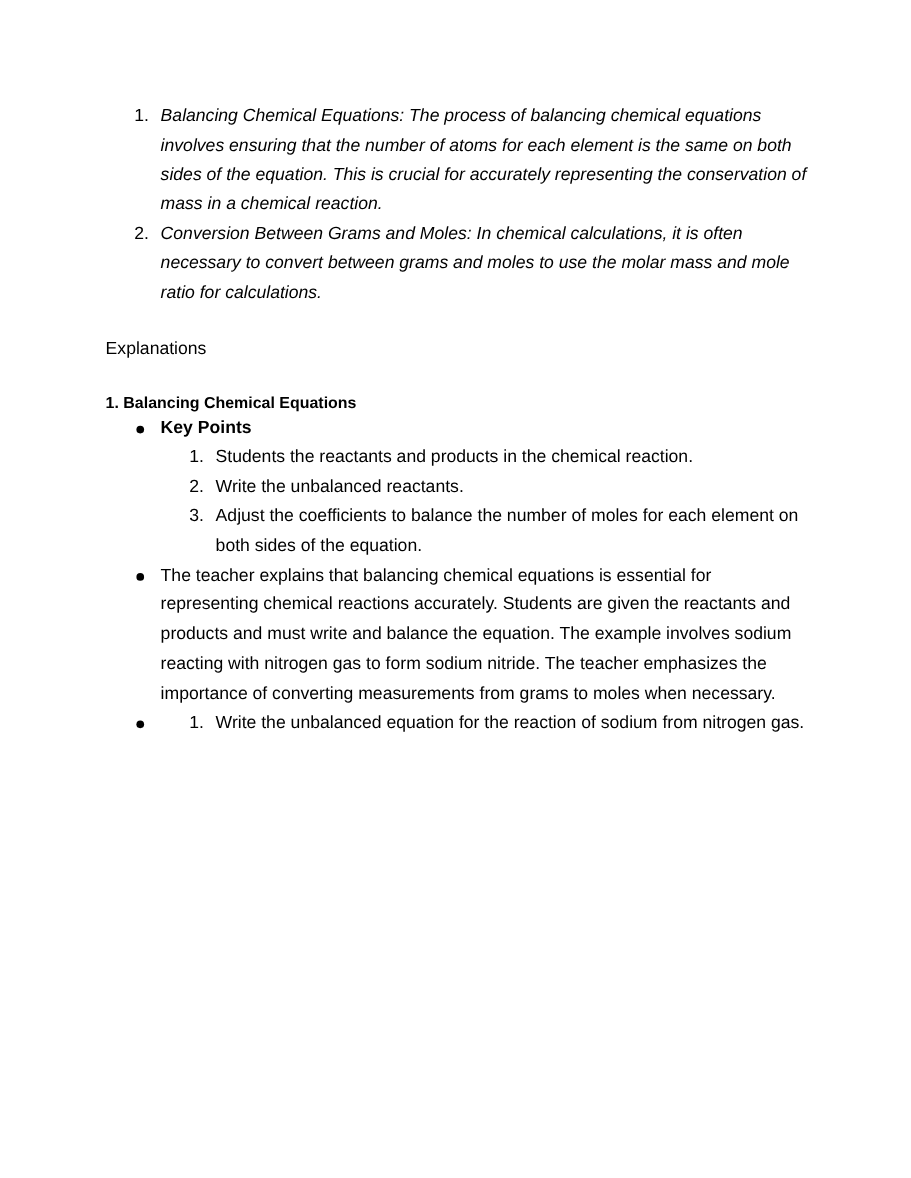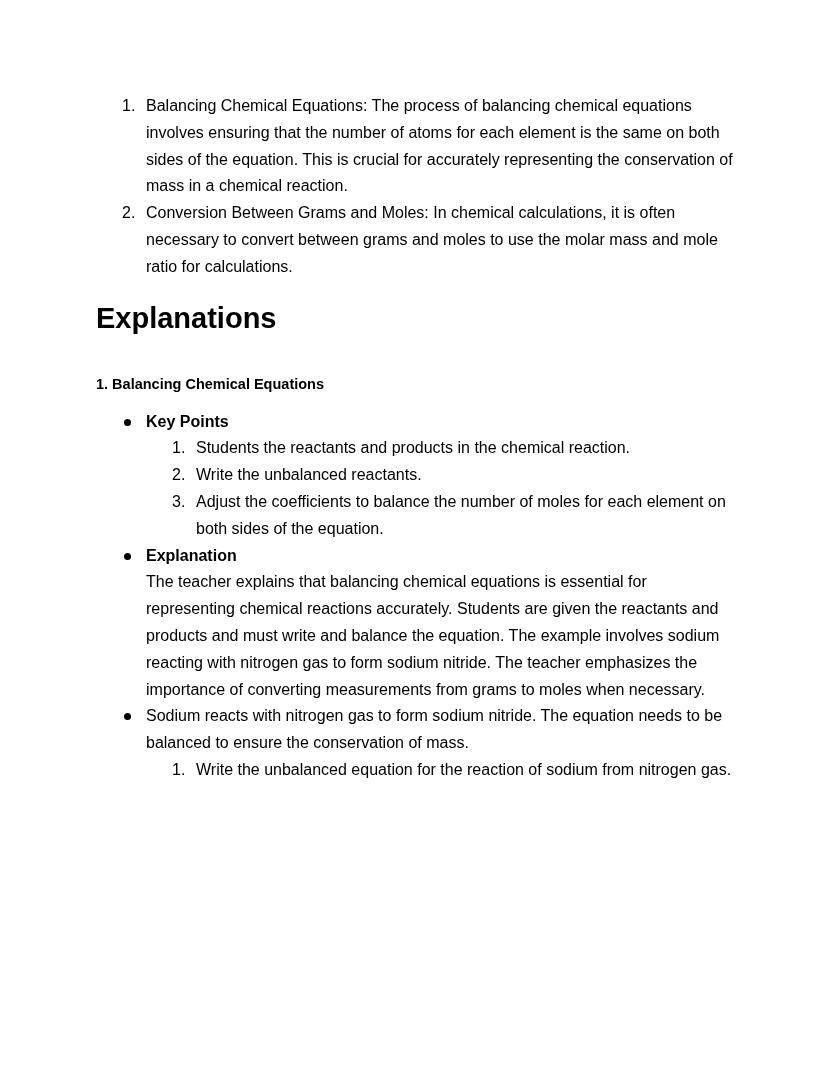--- a/index.html
+++ b/index.html
@@ -22,38 +22,38 @@
     font-size: 16px;
     line-height: 26.8px;
   }
 
   
   .num-item { display: flex; }
   .num-marker {
     flex: 0 0 50px;
     padding-left: 26px;
   }
-  .num-text { flex: 1 1 auto; }
+  .num-text { flex: 1 1 auto; font-style: italic; }
 
   
   .h-explanations {
     margin-top: 23px;
-    font-size: 29px;
+    font-size: 16px;
     line-height: 28px;
-    font-weight: bold;
+    font-weight: normal;
   }
   .h-subsection {
-    margin-top: 42px;
+    margin-top: 25px;
     font-size: 14.5px;
     line-height: 20px;
     font-weight: bold;
   }
 
   
-  .bullet-list { margin-top: 15px; }
+  .bullet-list { }
   .bullet-item { display: flex; }
   .bullet-marker {
     flex: 0 0 50px;
     padding-left: 28px;
   }
   .bullet-dot {
     display: block;
     width: 7px;
     height: 7px;
     margin-top: 10px;
@@ -115,31 +115,29 @@
             </div>
           </div>
         </div>
       </div>
 
       <div class="bullet-item">
         <span class="bullet-marker">
           <span class="bullet-dot"></span>
         </span>
         <div class="bullet-content">
-          <div class="bullet-title">Explanation</div>
           <div>The teacher explains that balancing chemical equations is essential for representing chemical reactions accurately. Students are given the reactants and products and must write and balance the equation. The example involves sodium reacting with nitrogen gas to form sodium nitride. The teacher emphasizes the importance of converting measurements from grams to moles when necessary.</div>
         </div>
       </div>
 
       <div class="bullet-item">
         <span class="bullet-marker">
           <span class="bullet-dot"></span>
         </span>
         <div class="bullet-content">
-          <div>Sodium reacts with nitrogen gas to form sodium nitride. The equation needs to be balanced to ensure the conservation of mass.</div>
           <div>
             <div class="sub-num-item">
               <span class="sub-num-marker">1.</span>
               <span class="sub-num-text">Write the unbalanced equation for the reaction of sodium from nitrogen gas.</span>
             </div>
           </div>
         </div>
       </div>
 
     </div>

